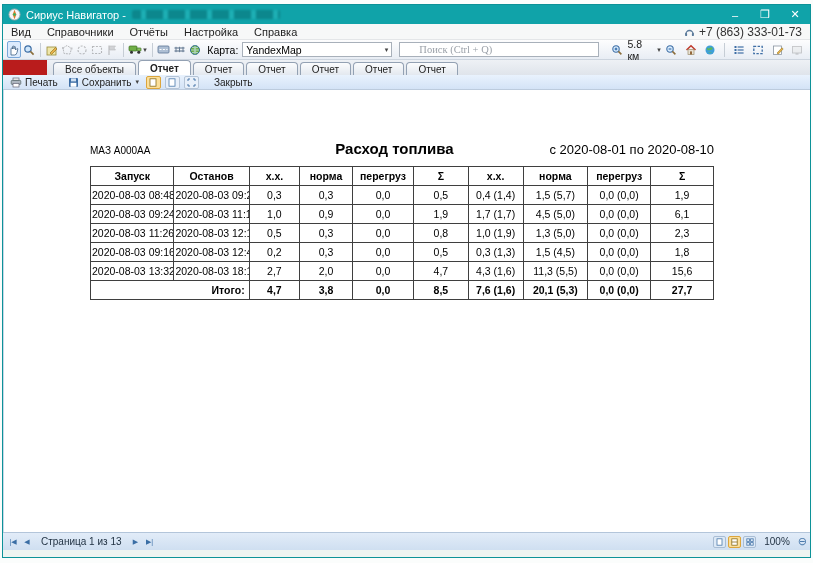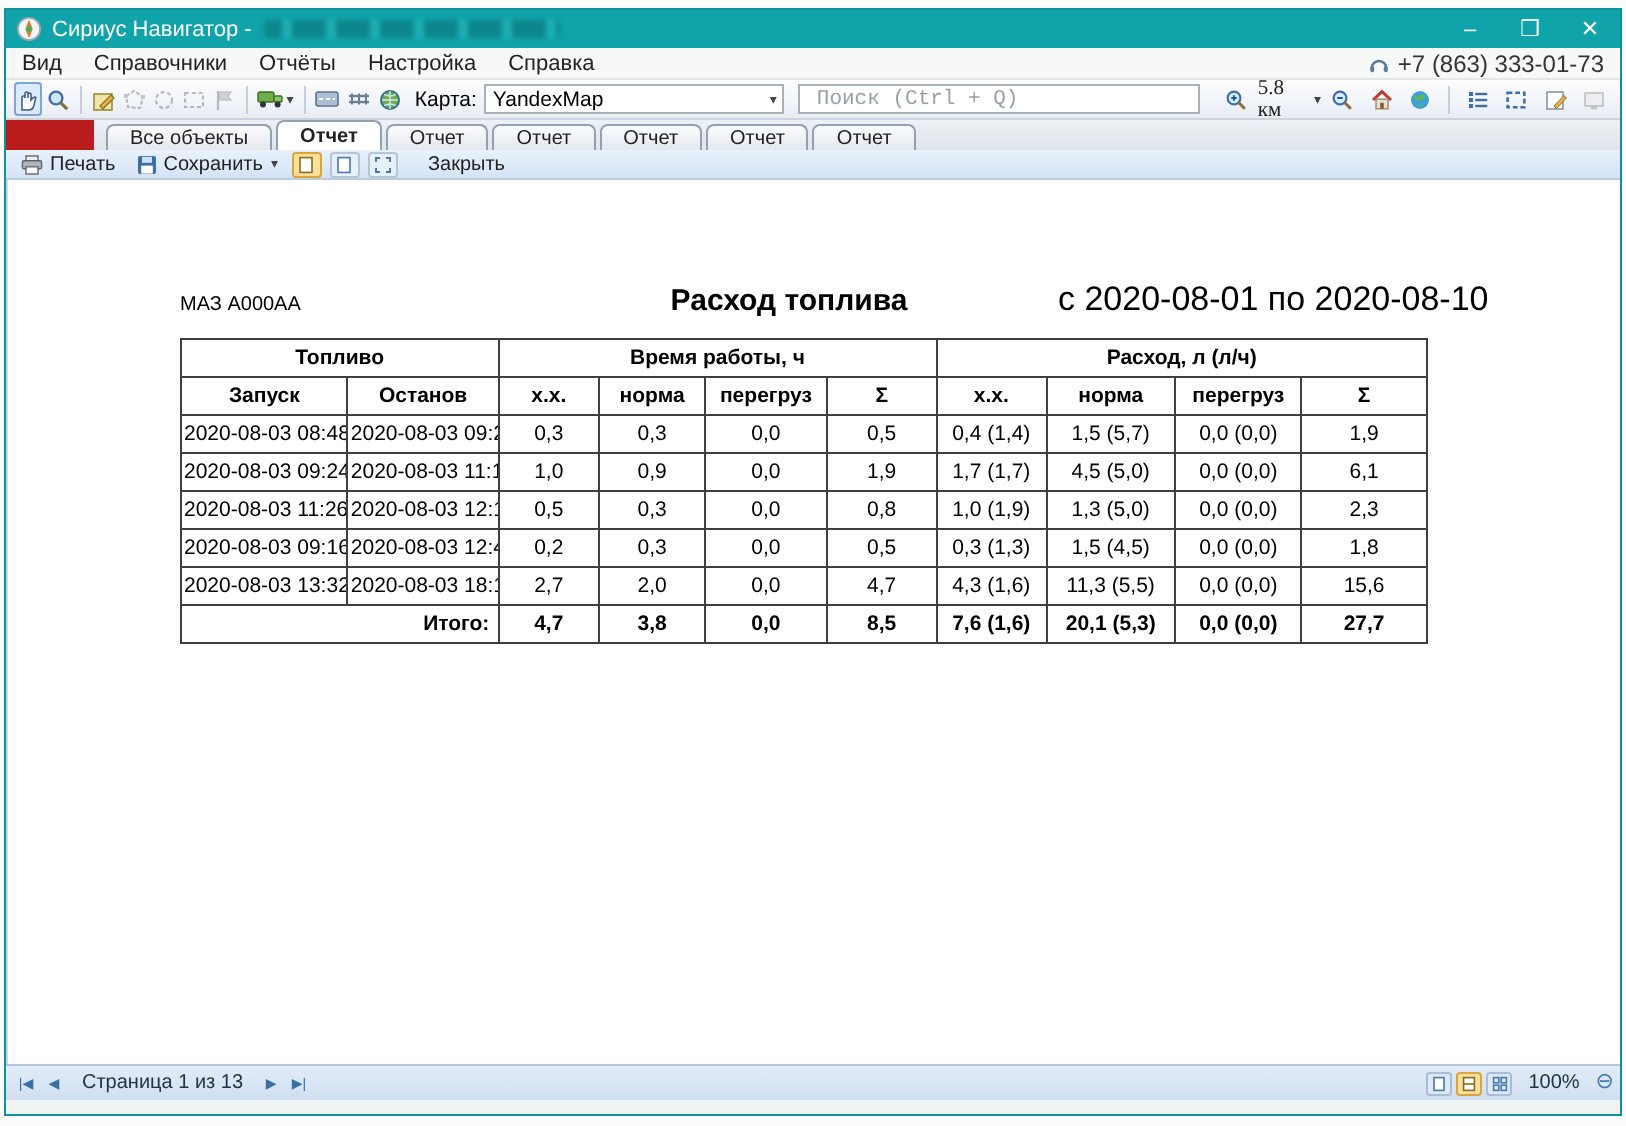--- a/index.html
+++ b/index.html
@@ -27,45 +27,45 @@
   .toolbar { height:20px; background:linear-gradient(#fdfdfe,#e8edf4); border-bottom:1px solid #ccd4de;
              display:flex; align-items:center; padding:0 4px; gap:1px; flex:0 0 auto; }
   .tbtn { width:19px; height:17px; display:flex; align-items:center; justify-content:center; border:1px solid transparent; border-radius:2px; }
   .tbtn.pressed { border-color:#7aa7d8; background:#dcebfd; }
   .tbtn.disabled { opacity:.38; filter:grayscale(.9); }
   .tsep { width:1px; height:14px; background:#c6cdd5; margin:0 3px; }
   .caret { font-size:7px; color:#444; margin-left:1px; }
   .map-group { display:flex; align-items:center; gap:4px; font-size:10.5px; margin-left:4px; }
   .map-select { width:150px; height:15px; background:#fff; border:1px solid #a8b0ba; display:flex;
                 align-items:center; justify-content:space-between; padding:0 3px; font-size:10.5px; }
-  .search-input { width:310px; height:15px; border:1px solid #a8b0ba; font-size:10.5px; padding:0 8px;
-                  margin-left:6px; font-family:Liberation Mono, monospace; color:#444; }
+  .search-input { width:310px; height:15px; border:1px solid #a8b0ba; font-size:10.5px; padding:0 19px;
+                  margin-left:6px; font-family:Liberation Serif, serif; color:#444; }
   .search-input::placeholder { color:#9aa0a8; }
-  .scale-group { display:flex; align-items:center; gap:2px; font-size:10.5px; color:#222; margin-left:8px;font-family:Liberation Serif, serif; }
+  .scale-group { display:flex; align-items:center; gap:2px; font-size:10.5px; color:#222; margin-left:8px; }
   
   .tabstrip { height:15px; background:linear-gradient(#eef1f5,#dfe4eb); display:flex; align-items:flex-end;
               padding-left:6px; flex:0 0 auto;margin-left:44px; }
   .tab { height:13px; display:flex; align-items:center; padding:0 11px; font-size:10px; color:#222;
          background:linear-gradient(#fbfcfd,#e3e8ef); border:1px solid #93a1b3; border-bottom:none;
          border-radius:4px 4px 0 0; margin-right:2px; white-space:nowrap; }
   .tab.active { height:15px; background:#fff; font-weight:bold; }
   
   .rtoolbar { height:15px; background:linear-gradient(#e9f2fd,#d4e3f6); border-bottom:1px solid #bccbdd;
               display:flex; align-items:center; gap:4px; font-size:10px; color:#222; padding:0 4px; flex:0 0 auto; }
   .rbtn { display:flex; align-items:center; gap:3px; padding:0 3px; height:13px; border-radius:2px; }
   .pagebtn { width:15px; height:13px; border:1px solid #b5c4d6; border-radius:2px; background:#e8f0fa;
              display:flex; align-items:center; justify-content:center; }
   .pagebtn.hl { background:#fbdf9a; border-color:#dca53c; }
   
   .content { flex:1 1 auto; background:#fff; position:relative; border-left:1px solid #c9d8e8; overflow:hidden; }
   .report { position:absolute; left:86px; top:50px; width:624px; color:#000; }
   .rep-head { display:flex; align-items:baseline; margin-bottom:9px; }
   .rep-vehicle { font-size:10px; width:170px; }
   .rep-title { font-size:15px; font-weight:bold; flex:1; text-align:center; }
-  .rep-period { font-size:17px; width:185px; text-align:right; white-space:nowrap; }
+  .rep-period { font-size:13px; width:185px; text-align:right; white-space:nowrap; }
   table.fuel { width:100%; border-collapse:collapse; font-size:10.5px; table-layout:fixed; }
   table.fuel td, table.fuel th { border:1px solid #3f3f3f; height:19px; text-align:center;
                                  padding:0 1px; font-weight:normal; overflow:hidden; white-space:nowrap; }
   table.fuel th { font-weight:bold; }
   table.fuel tr.totals td { font-weight:bold; }
   table.fuel td.tot-label { text-align:right; padding-right:4px; }
   
   .statusbar { height:18px; background:linear-gradient(#e2ecf8,#cfdff1); border-top:1px solid #b3c5da;
                display:flex; align-items:center; font-size:10px; color:#234; flex:0 0 auto; padding:0 3px; }
   .navbtn { width:14px; height:12px; display:flex; align-items:center; justify-content:center;
@@ -324,25 +324,20 @@
             <col style="width:8.5%">
           <col style="width:9.8%">
             <col style="width:8.8%">
             <col style="width:8.8%">
             <col style="width:10.4%">
           <col style="width:10.1%">
             <col style="width:10.1%">
         </colgroup>
         <thead id="fuel-thead">
             <tr>
-              <th colspan="2">Топливо</th>
-              <th colspan="4">Время работы, ч</th>
-              <th colspan="4">Расход, л (л/ч)</th>
-            </tr>
-            <tr>
               <th>Запуск</th>
               <th>Останов</th>
               <th>х.х.</th>
               <th>норма</th>
               <th>перегруз</th>
               <th>Σ</th>
               <th>х.х.</th>
               <th>норма</th>
               <th>перегруз</th>
               <th>Σ</th>

